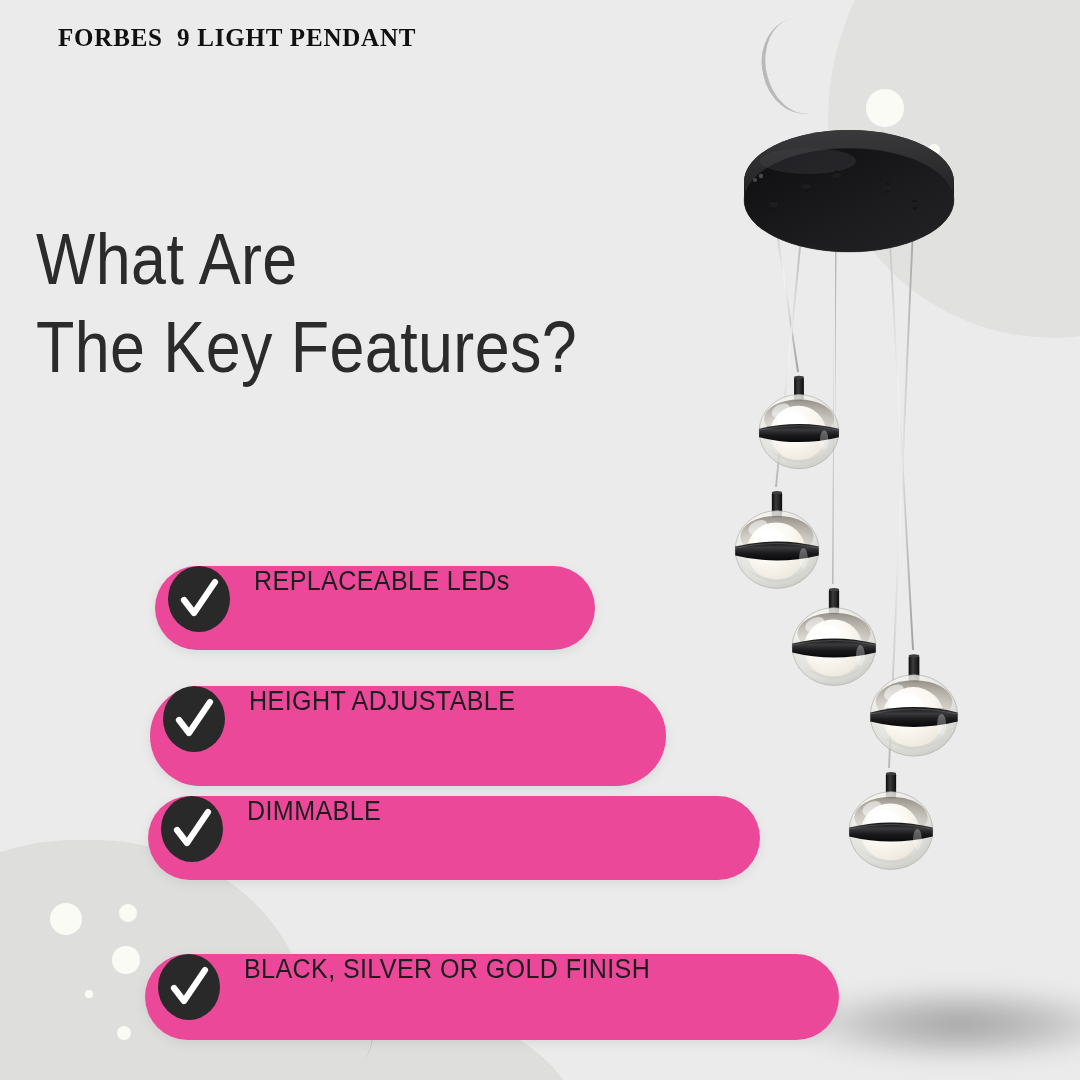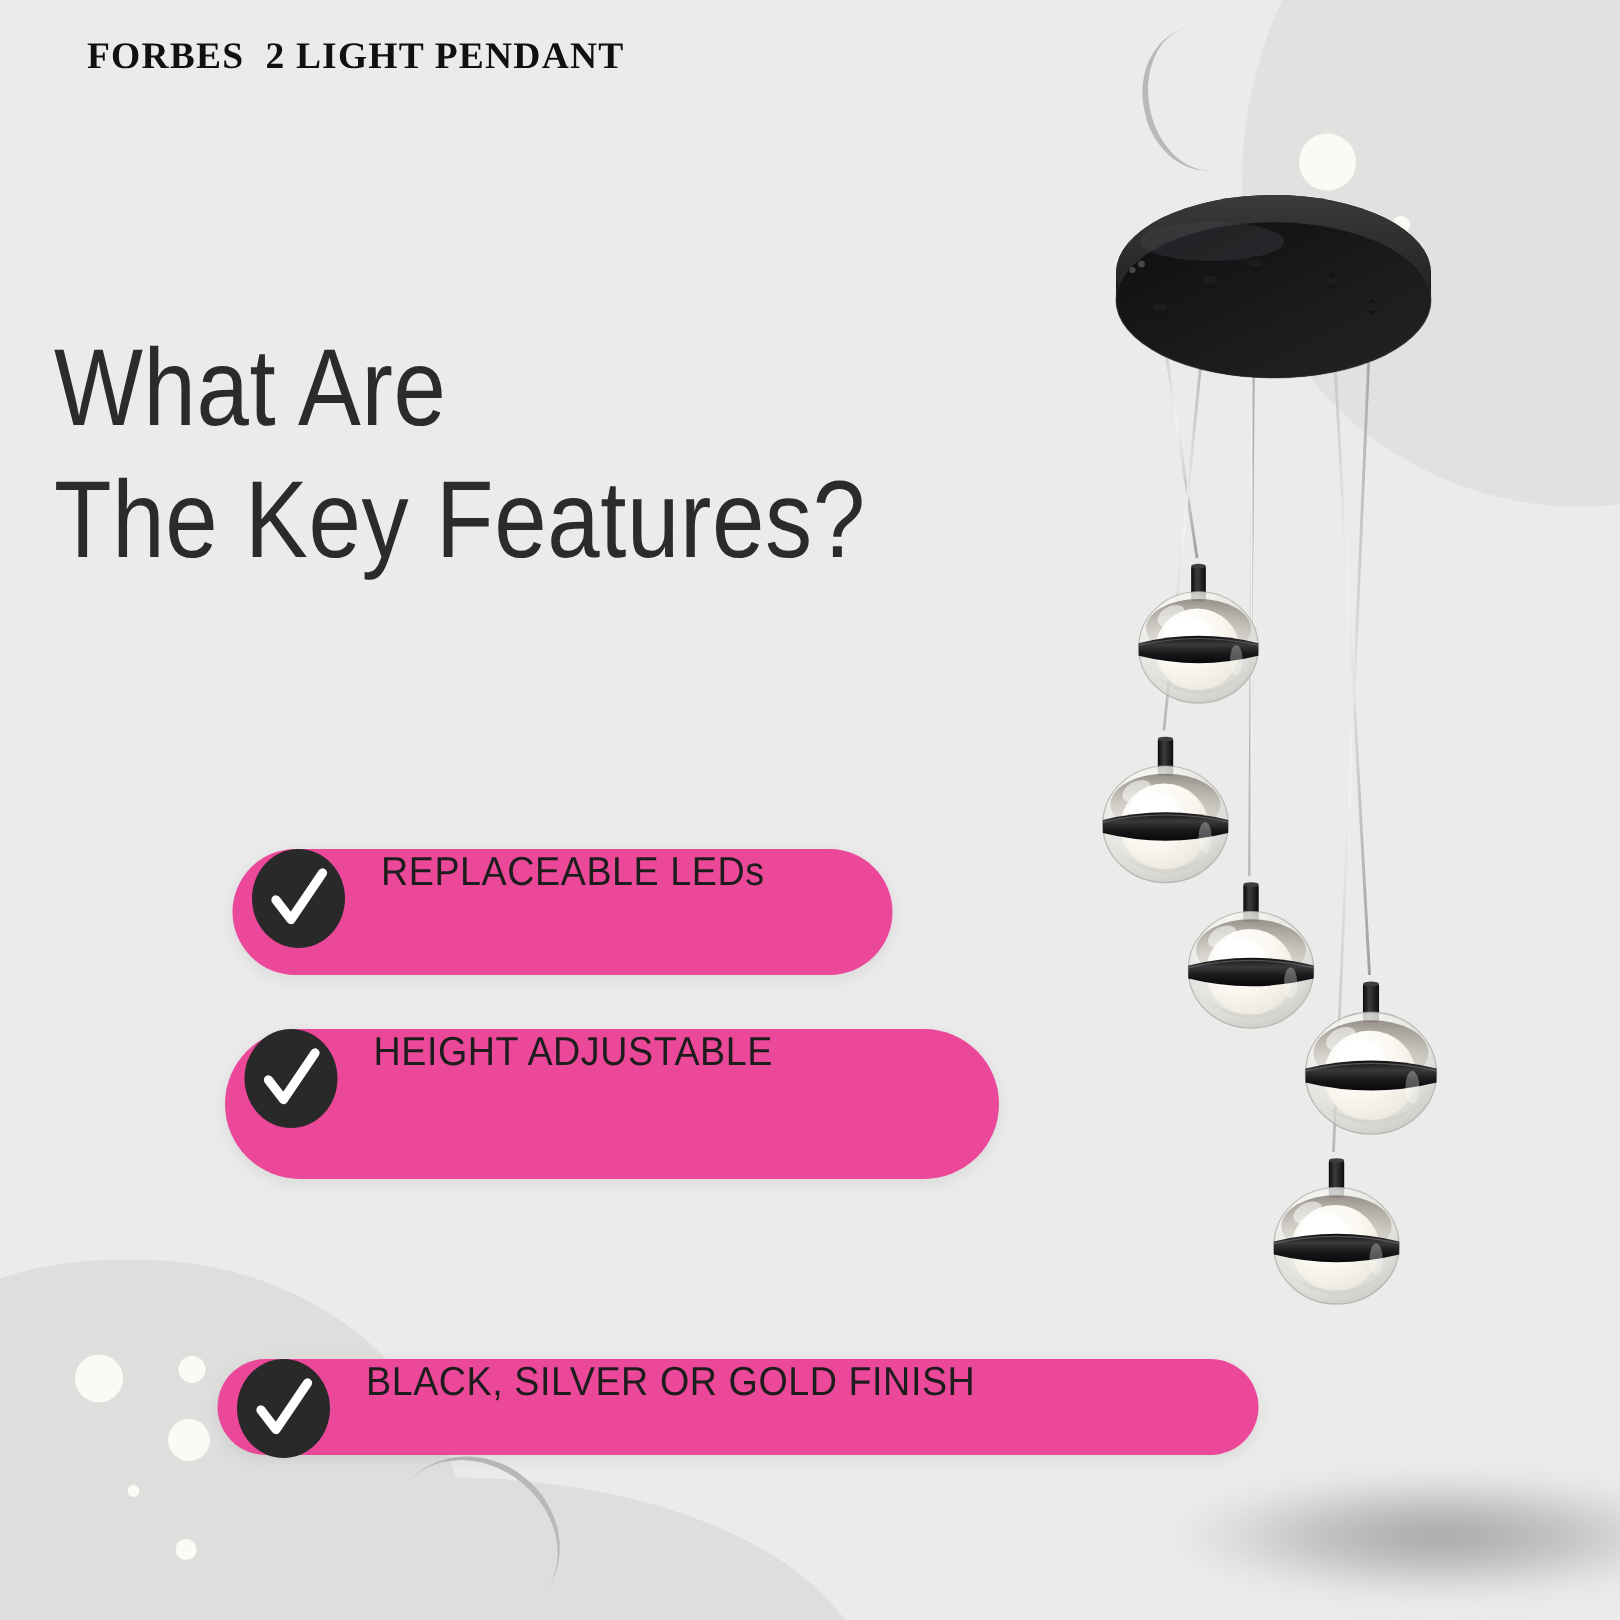--- a/index.html
+++ b/index.html
@@ -126,21 +126,21 @@
     letter-spacing: 0.4px;
     margin-left: 24px;
     transform: scaleX(0.93);
     transform-origin: left center;
     white-space: nowrap;
   }
 
   #pill0 { left: 155px; top: 566px; width: 440px; height: 84px; }
   #pill1 { left: 150px; top: 686px; width: 516px; height: 100px; }
   #pill2 { left: 148px; top: 796px; width: 612px; height: 84px; }
-  #pill3 { left: 145px; top: 906px; width: 694px; height: 64px; }
+  #pill3 { left: 145px; top: 954px; width: 694px; height: 86px; }
 
   
   .fixture { position: absolute; left: 0; top: 0; width: 1080px; height: 1080px; }
 </style>
 </head>
 <body>
 
 <div id="stage">
 
   <div class="bg-layer">
@@ -263,21 +263,21 @@
       <use href="#cableHead" x="907" y="198" width="15" height="15"></use>
     </g>
 
     <use href="#pendant" x="757" y="370" width="84" height="105"></use>
     <use href="#pendant" x="733" y="485" width="88" height="110"></use>
     <use href="#pendant" x="790" y="582" width="88" height="110"></use>
     <use href="#pendant" x="868" y="648" width="92" height="115"></use>
     <use href="#pendant" x="847" y="766" width="88" height="110"></use>
   </svg>
 
-  <div class="brand-title">FORBES  2 LIGHT PENDANT</div>
+  <div class="brand-title">FORBES  9 LIGHT PENDANT</div>
 
   <div class="headline">
     <span class="hl-line">What Are</span>
     <span class="hl-line">The Key Features?</span>
   </div>
 
   <div class="pill" id="pill0">
     <span class="badge">
       <svg width="62" height="66" viewBox="0 0 62 66">
         <path d="M16 34 L26 47 L47 16" fill="none" stroke="#ffffff" stroke-width="6.2" stroke-linecap="round" stroke-linejoin="round"></path>
@@ -288,20 +288,28 @@
 
   <div class="pill" id="pill1">
     <span class="badge">
       <svg width="62" height="66" viewBox="0 0 62 66">
         <path d="M16 34 L26 47 L47 16" fill="none" stroke="#ffffff" stroke-width="6.2" stroke-linecap="round" stroke-linejoin="round"></path>
       </svg>
     </span>
     <span class="pill-label">HEIGHT ADJUSTABLE</span>
   </div>
 
+  <div class="pill" id="pill2">
+    <span class="badge">
+      <svg width="62" height="66" viewBox="0 0 62 66">
+        <path d="M16 34 L26 47 L47 16" fill="none" stroke="#ffffff" stroke-width="6.2" stroke-linecap="round" stroke-linejoin="round"></path>
+      </svg>
+    </span>
+    <span class="pill-label">DIMMABLE</span>
+  </div>
 
   <div class="pill" id="pill3">
     <span class="badge">
       <svg width="62" height="66" viewBox="0 0 62 66">
         <path d="M16 34 L26 47 L47 16" fill="none" stroke="#ffffff" stroke-width="6.2" stroke-linecap="round" stroke-linejoin="round"></path>
       </svg>
     </span>
     <span class="pill-label">BLACK, SILVER OR GOLD FINISH</span>
   </div>
 

